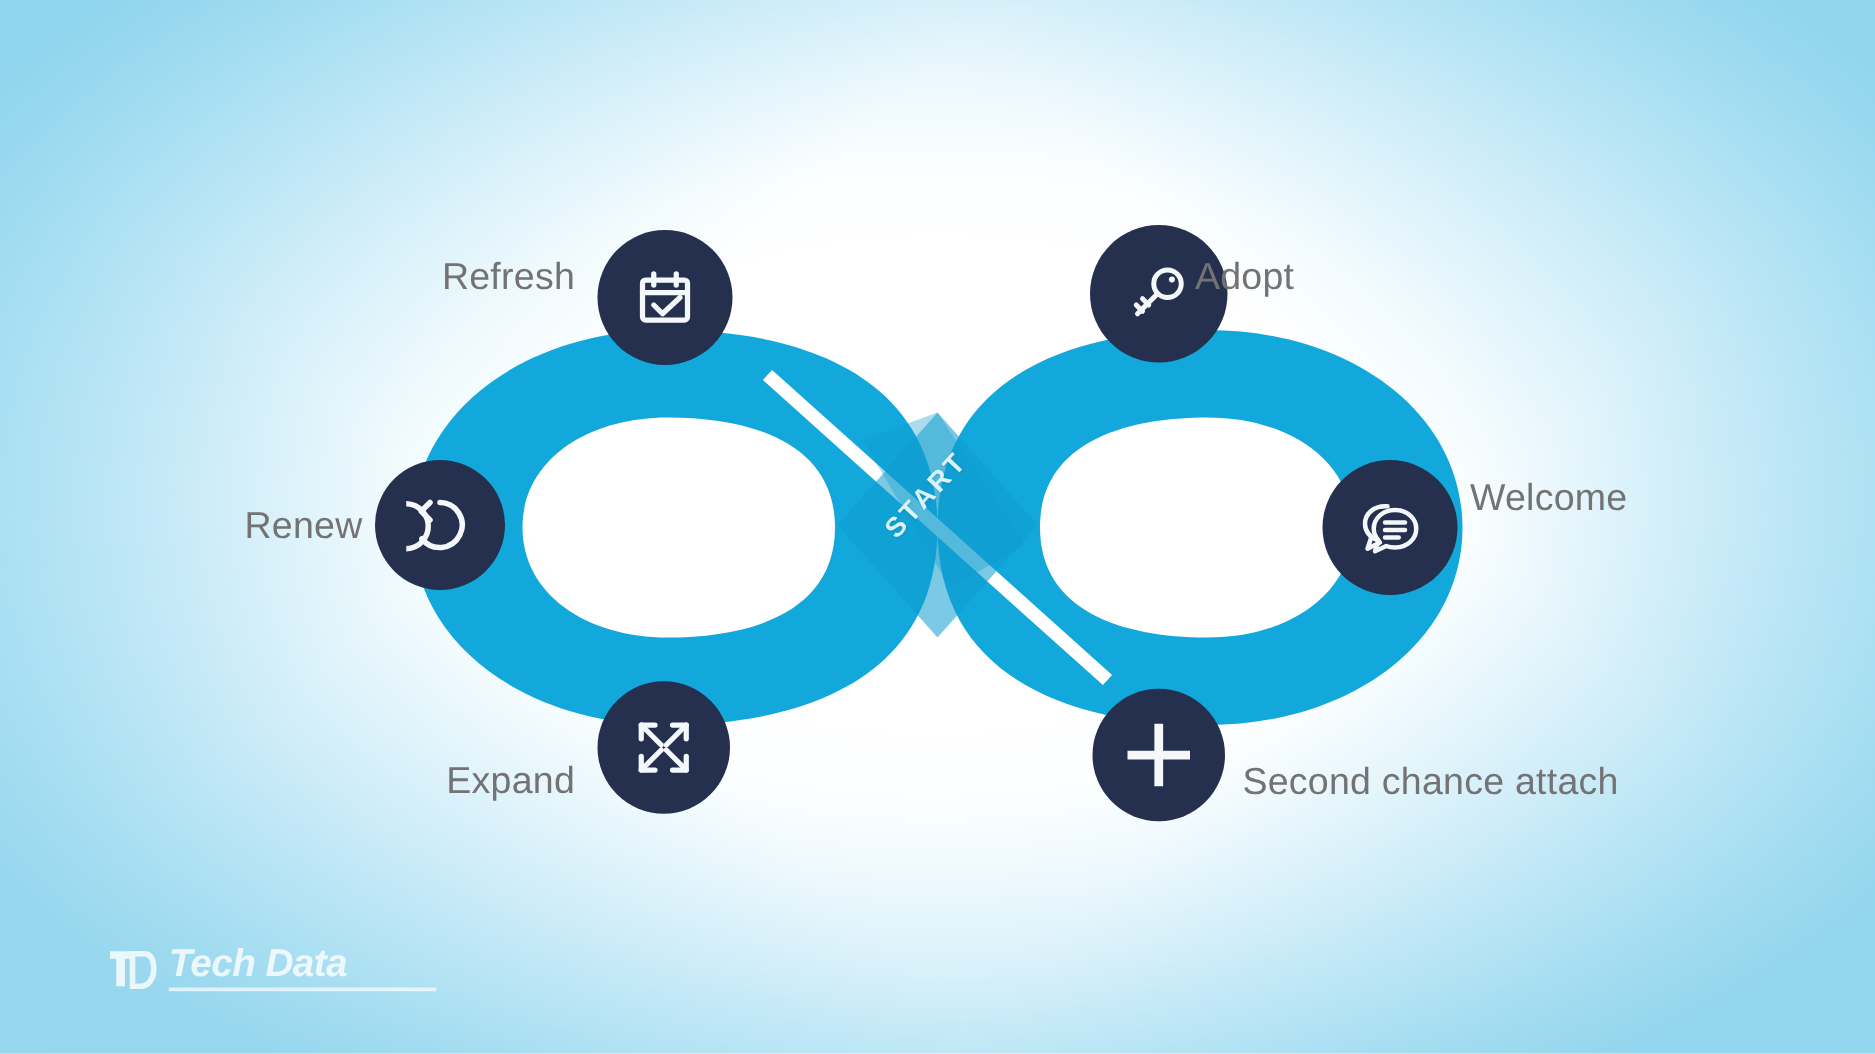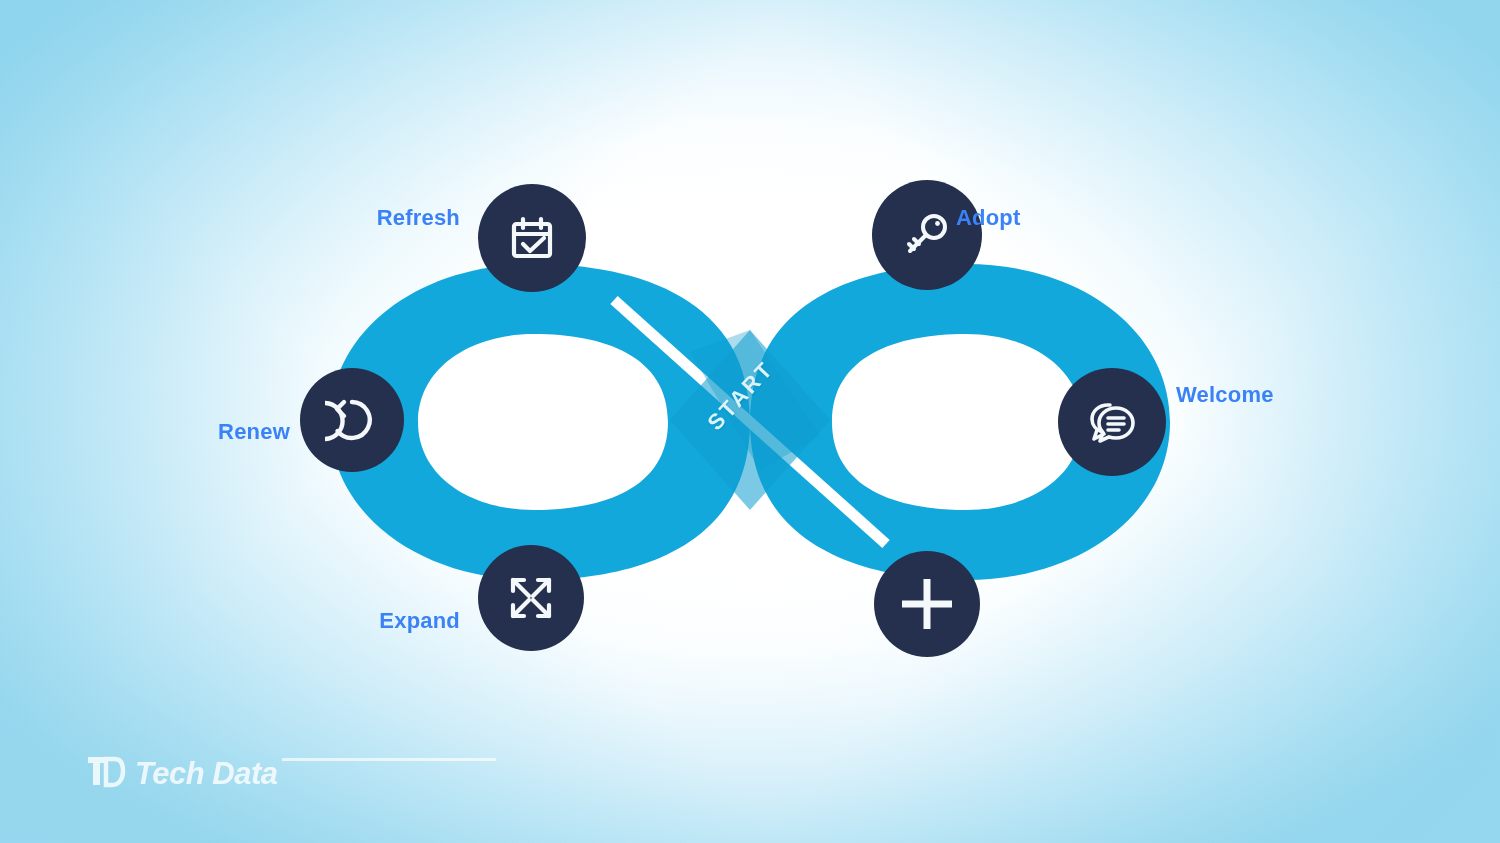--- a/index.html
+++ b/index.html
@@ -50,23 +50,23 @@
   .node {
     position: absolute;
     border-radius: 50%;
     display: flex;
     align-items: center;
     justify-content: center;
   }
   .node svg { display: block; }
   .label {
     position: absolute;
-    color: #3b82f6;
-    font-size: 22px;
-    font-weight: 700;
+    color: #737373;
+    font-size: 30px;
+    font-weight: 400;
     letter-spacing: 0.2px;
     white-space: nowrap;
     line-height: 1;
   }
   .label.right-aligned { text-align: right; }
   
   #start-text {
     position: absolute;
     left: 712px;
     top: 414px;
@@ -85,21 +85,21 @@
     left: 86px;
     top: 755px;
     display: flex;
     align-items: flex-end;
     gap: 9px;
     opacity: 0.80;
   }
   #logo-mark { display: block; }
   #logo-text-wrap {
     display: flex;
-    flex-direction: row;
+    flex-direction: column;
     gap: 4px;
   }
   #logo-text {
     color: #ffffff;
     font-size: 31px;
     font-weight: 700;
     font-style: italic;
     letter-spacing: -0.5px;
     line-height: 1;
     white-space: nowrap;
@@ -195,21 +195,21 @@
           <rect x="8" y="12" width="36" height="32" rx="2.5"></rect>
           <line x1="8" y1="22" x2="44" y2="22"></line>
           <line x1="17" y1="7" x2="17" y2="16"></line>
           <line x1="35" y1="7" x2="35" y2="16"></line>
           <polyline points="17,32 24,39 38,26"></polyline>
         </g>
       </svg>
     </span>
   </div>
 
-  <div class="label right-aligned" style="left:180px; top:421px; width:110px;">Renew</div>
+  <div class="label right-aligned" style="left:180px; top:406px; width:110px;">Renew</div>
   <div class="node" style="left:300px; top:368px; width:104px; height:104px; background:#24304e;">
     <span>
       <svg width="54" height="54" viewBox="0 0 54 54">
         <g fill="none" stroke="#f4f8fb" stroke-width="4.4" stroke-linecap="round" stroke-linejoin="round">
           <path d="M 13 16 A 18 18 0 1 0 13 40 A 18 18 0 0 0 13 16" stroke-dasharray="0 0"></path>
           <path d="M 27 9 A 18 18 0 1 1 12.5 38"></path>
           <polyline points="19,9 12,16 19,23"></polyline>
         </g>
       </svg>
     </span>
@@ -267,20 +267,21 @@
   <div class="node" style="left:874px; top:551px; width:106px; height:106px; background:#24304e;">
     <span>
       <svg width="62" height="62" viewBox="0 0 62 62">
         <g stroke="#f4f8fb" stroke-width="7" stroke-linecap="butt">
           <line x1="31" y1="6" x2="31" y2="56"></line>
           <line x1="6" y1="31" x2="56" y2="31"></line>
         </g>
       </svg>
     </span>
   </div>
+  <div class="label" style="left:994px; top:611px;">Second chance attach</div>
 
   <div id="logo">
     <svg id="logo-mark" width="40" height="34" viewBox="0 0 40 34">
       <g fill="#ffffff">
         <polygon points="2,2 20,2 20,8 14,8 14,30 7,30 7,8 2,8"></polygon>
       </g>
       <g fill="none" stroke="#ffffff" stroke-width="4.5">
         <path d="M 20 4 L 29 4 C 35 4, 37 9, 37 16 C 37 24, 33 30, 26 30 L 20 30 Z" fill="none"></path>
       </g>
     </svg>

